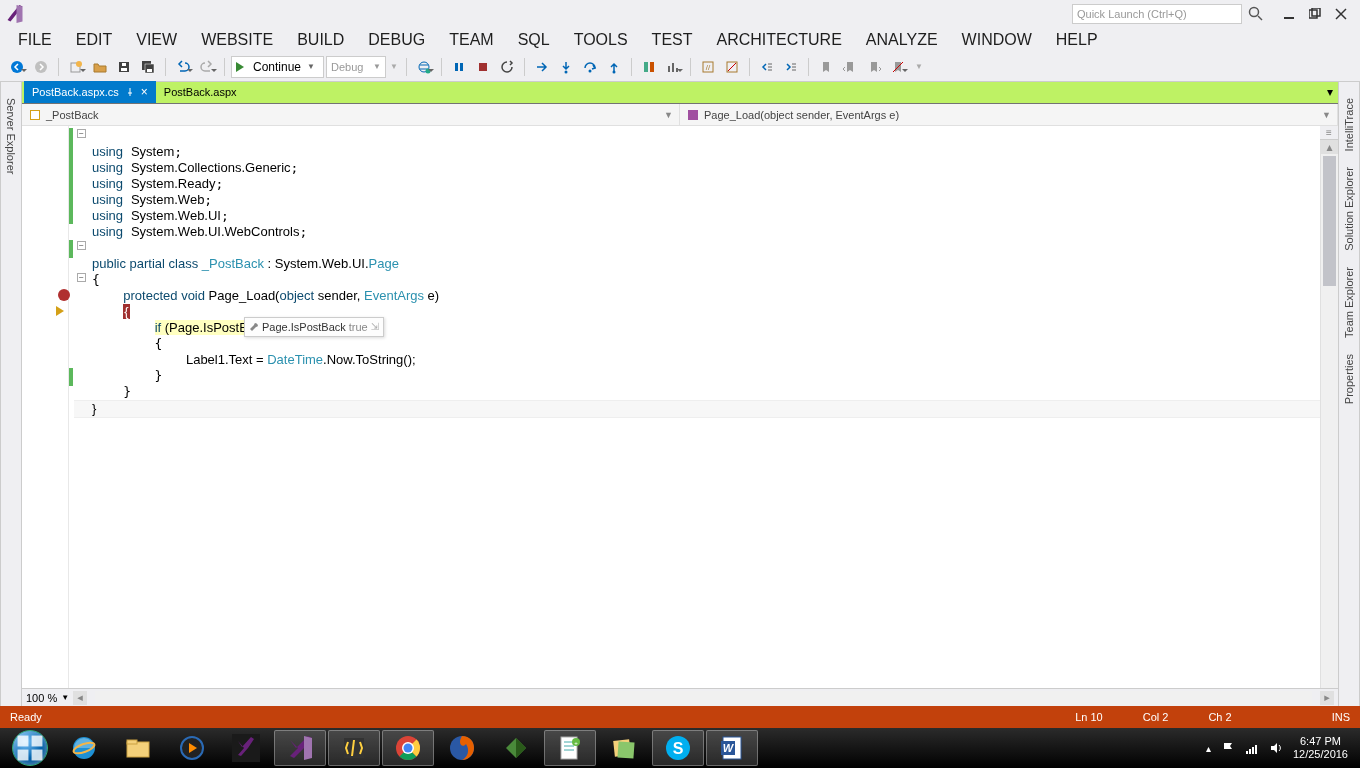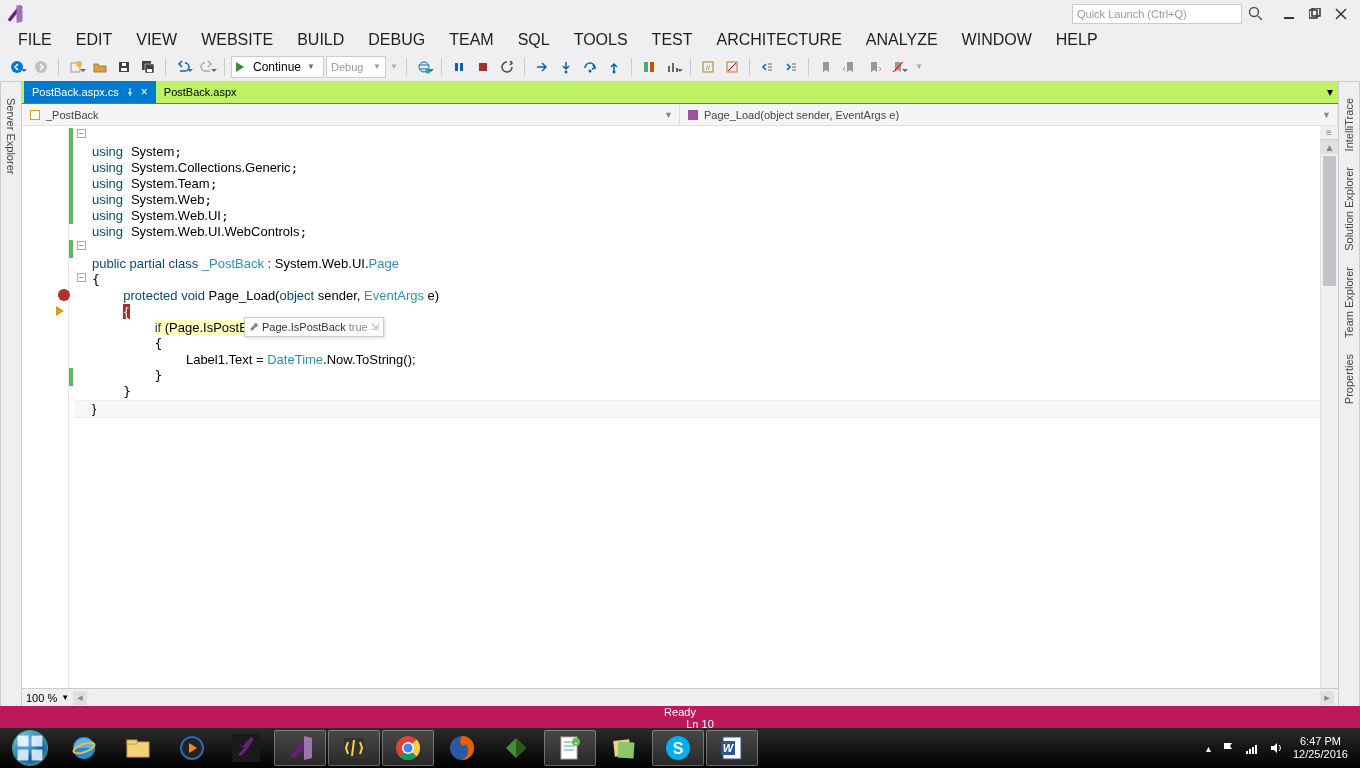--- a/index.html
+++ b/index.html
@@ -71,21 +71,21 @@
 .vscroll { width: 18px; background: #f0f0f0; border-left: 1px solid #e0e0e0; position: relative; }
 .vscroll-thumb { position: absolute; top: 16px; left: 2px; right: 2px; height: 130px; background: #c2c3c9; }
 .split-handle { height: 14px; background: #efeff2; border-bottom: 1px solid #ccc; display:flex; align-items:center; justify-content:center; font-size:10px; color:#888;}
 
 
 .zoombar { height: 18px; background: #efeff2; border-top: 1px solid #ccc; display: flex; align-items: center; padding: 0 4px; font-size: 11px; gap: 4px; }
 .zoombar .hscroll { flex: 1; height: 14px; background: #f0f0f0; margin: 0 4px; position: relative; }
 .zoombar .harrow { width: 14px; height: 14px; display:flex; align-items:center; justify-content:center; color:#888; background:#e0e0e0;}
 
 
-.statusbar { height: 22px; background: #be185d; color: #fff; display: flex; align-items: center; padding: 0 10px; font-size: 11px; flex-direction: column; }
+.statusbar { height: 22px; background: #c2410c; color: #fff; display: flex; align-items: center; padding: 0 10px; font-size: 11px; }
 .statusbar-spacer { flex: 1; }
 .status-item { margin-left: 40px; }
 
 
 .taskbar { height: 40px; background: linear-gradient(#2b2b2b,#000); display: flex; align-items: center; padding: 0 4px; gap: 2px; }
 .tb-app { width: 52px; height: 36px; display: flex; align-items: center; justify-content: center; border: 1px solid transparent; border-radius: 2px; }
 .tb-app.active { background: rgba(255,255,255,0.15); border-color: rgba(255,255,255,0.3); }
 .tb-app svg, .tb-app .ico { width: 28px; height: 28px; }
 .taskbar-spacer { flex: 1; }
 .systray { display: flex; align-items: center; gap: 10px; color: #fff; padding-right: 8px; }
@@ -376,21 +376,21 @@
         <div class="collapse" style="top:115px;">−</div>
         <div class="marker-green" style="top:114px;height:18px;"></div>
         <div class="collapse" style="top:147px;">−</div>
         <div class="breakpoint" style="top:163px;"></div>
         <div class="current-line-arrow" style="top:180px;"></div>
         <div class="marker-green" style="top:242px;height:18px;"></div>
       </div>
       <div class="code">
 <span class="kw">using</span> <span>System</span>;
 <span class="kw">using</span> <span>System.Collections.Generic</span>;
-<span class="kw">using</span> <span>System.Team</span>;
+<span class="kw">using</span> <span>System.Ready</span>;
 <span class="kw">using</span> <span>System.Web</span>;
 <span class="kw">using</span> <span>System.Web.UI</span>;
 <span class="kw">using</span> <span>System.Web.UI.WebControls</span>;
 
 <span class="kw">public partial class </span><span class="type">_PostBack</span><span> : System.Web.UI.</span><span class="type">Page</span>
 {
     <span class="kw">protected void</span><span> Page_Load(</span><span class="kw">object</span><span> sender, </span><span class="type">EventArgs</span><span> e)</span>
     <span style="background:#a03030;color:#fff;padding:0 1px;">{</span>
         <span class="highlight-line"><span class="kw">if</span><span> (Page.IsPostBack == </span><span class="kw">false</span><span>)</span></span>
         {

